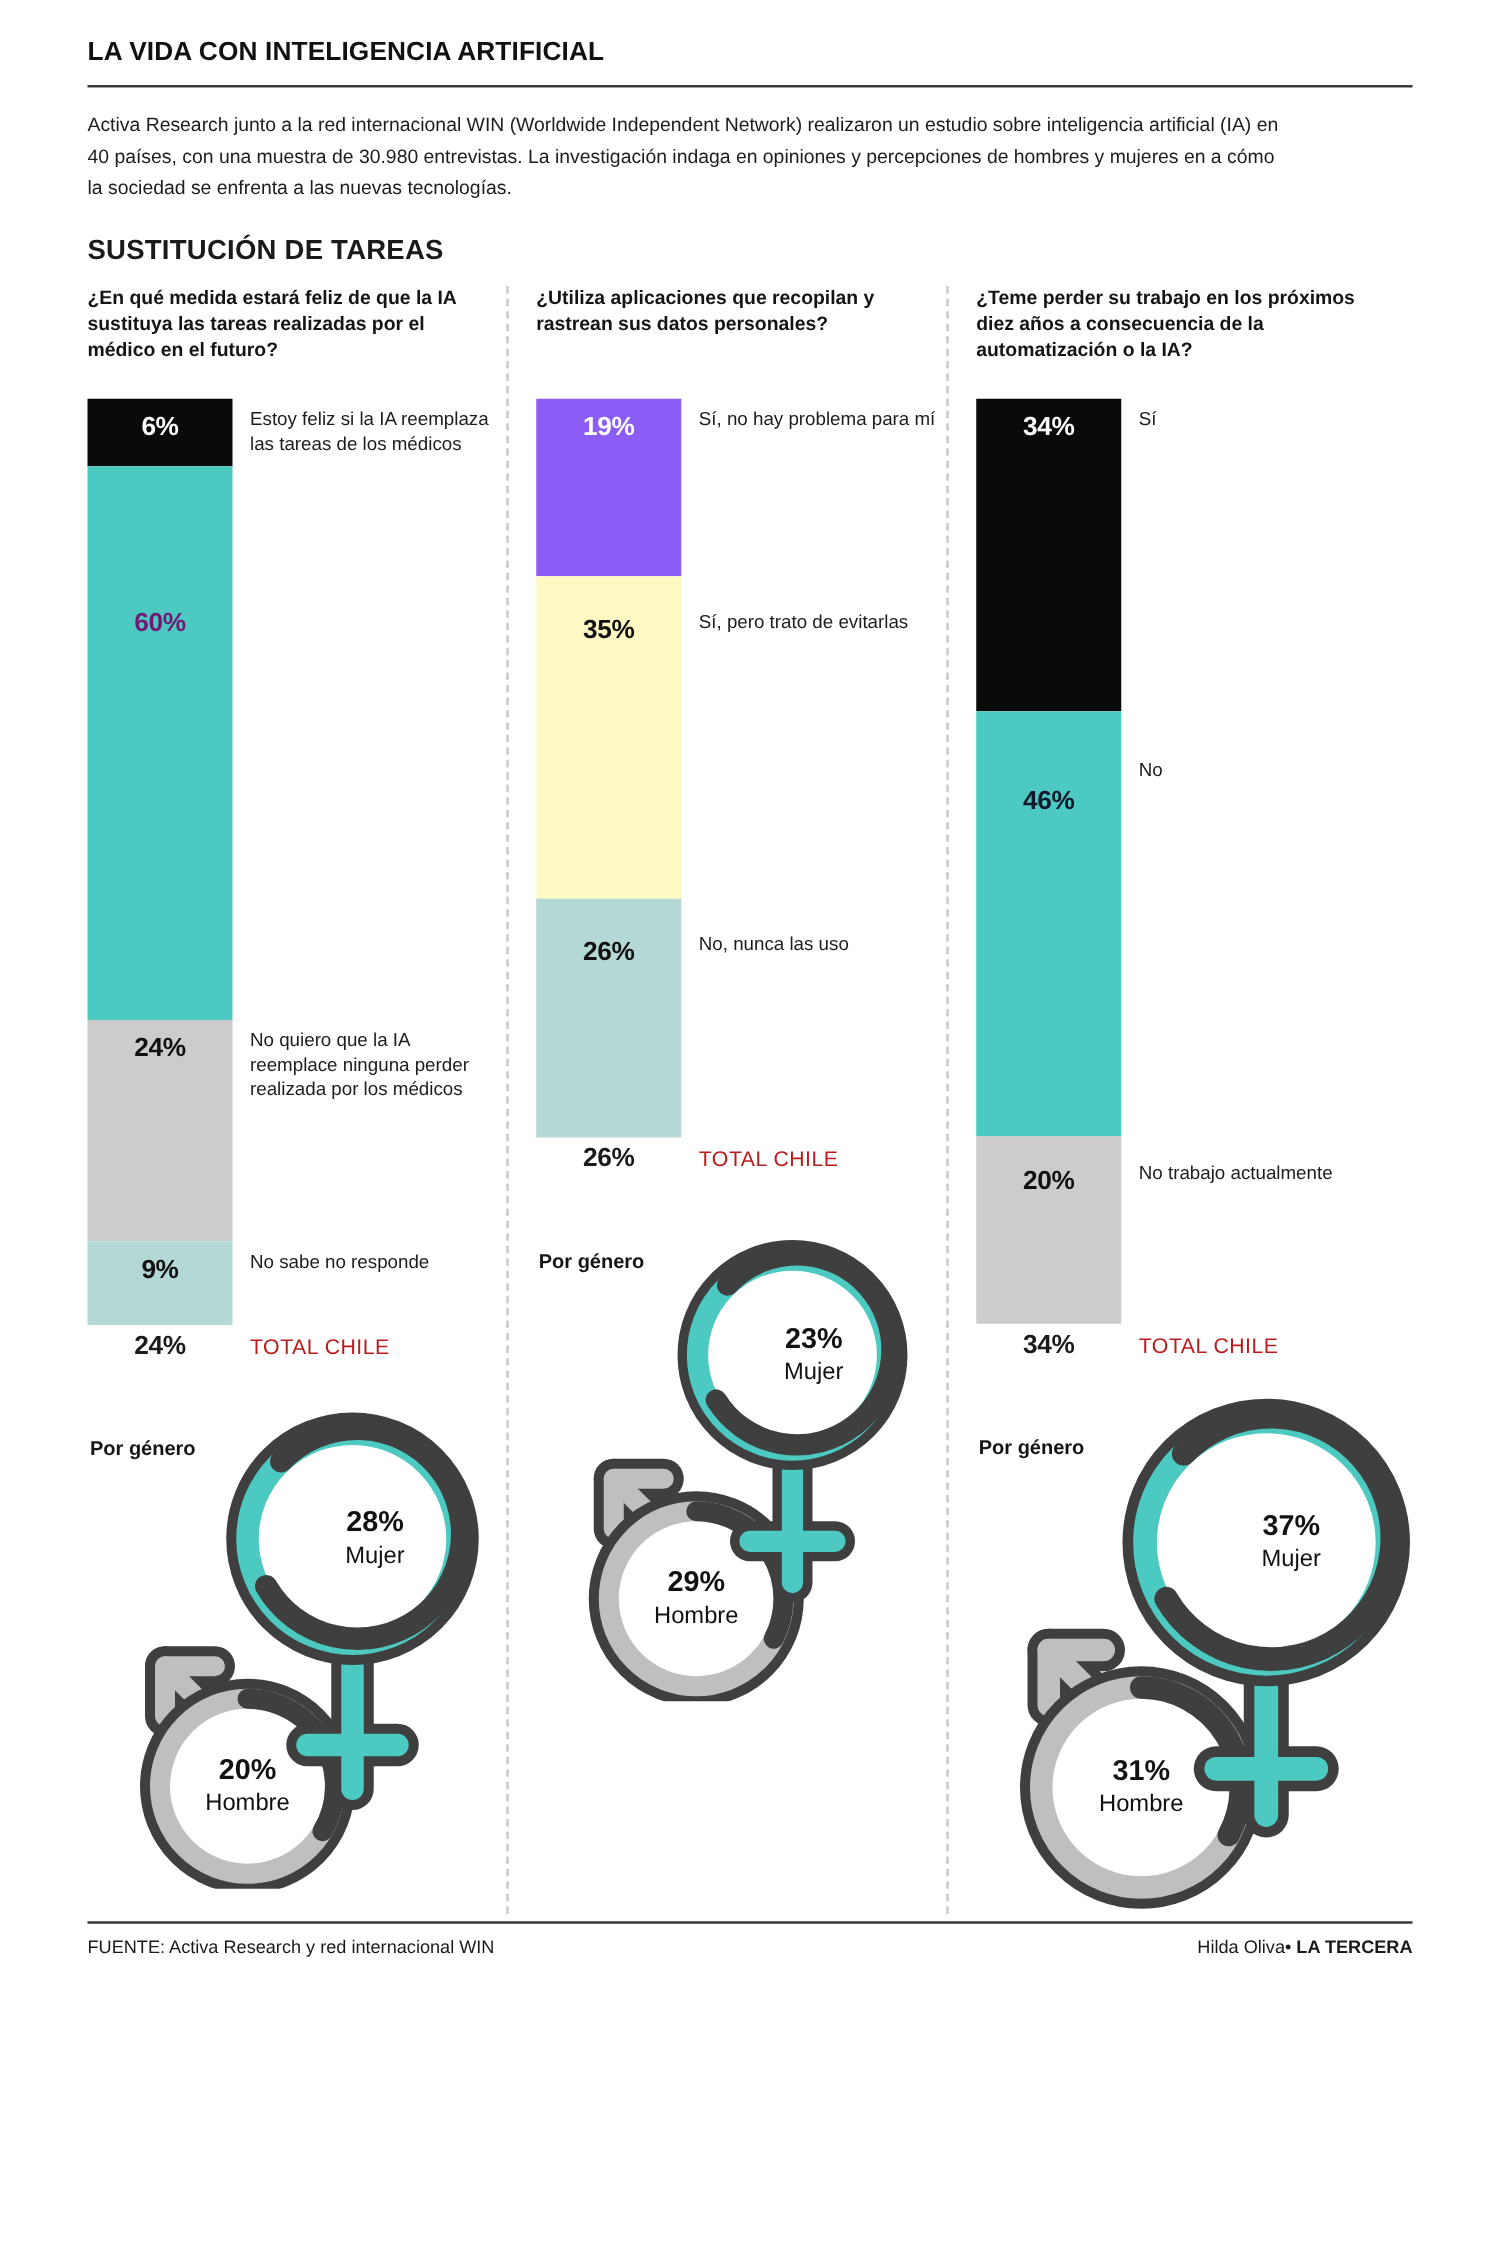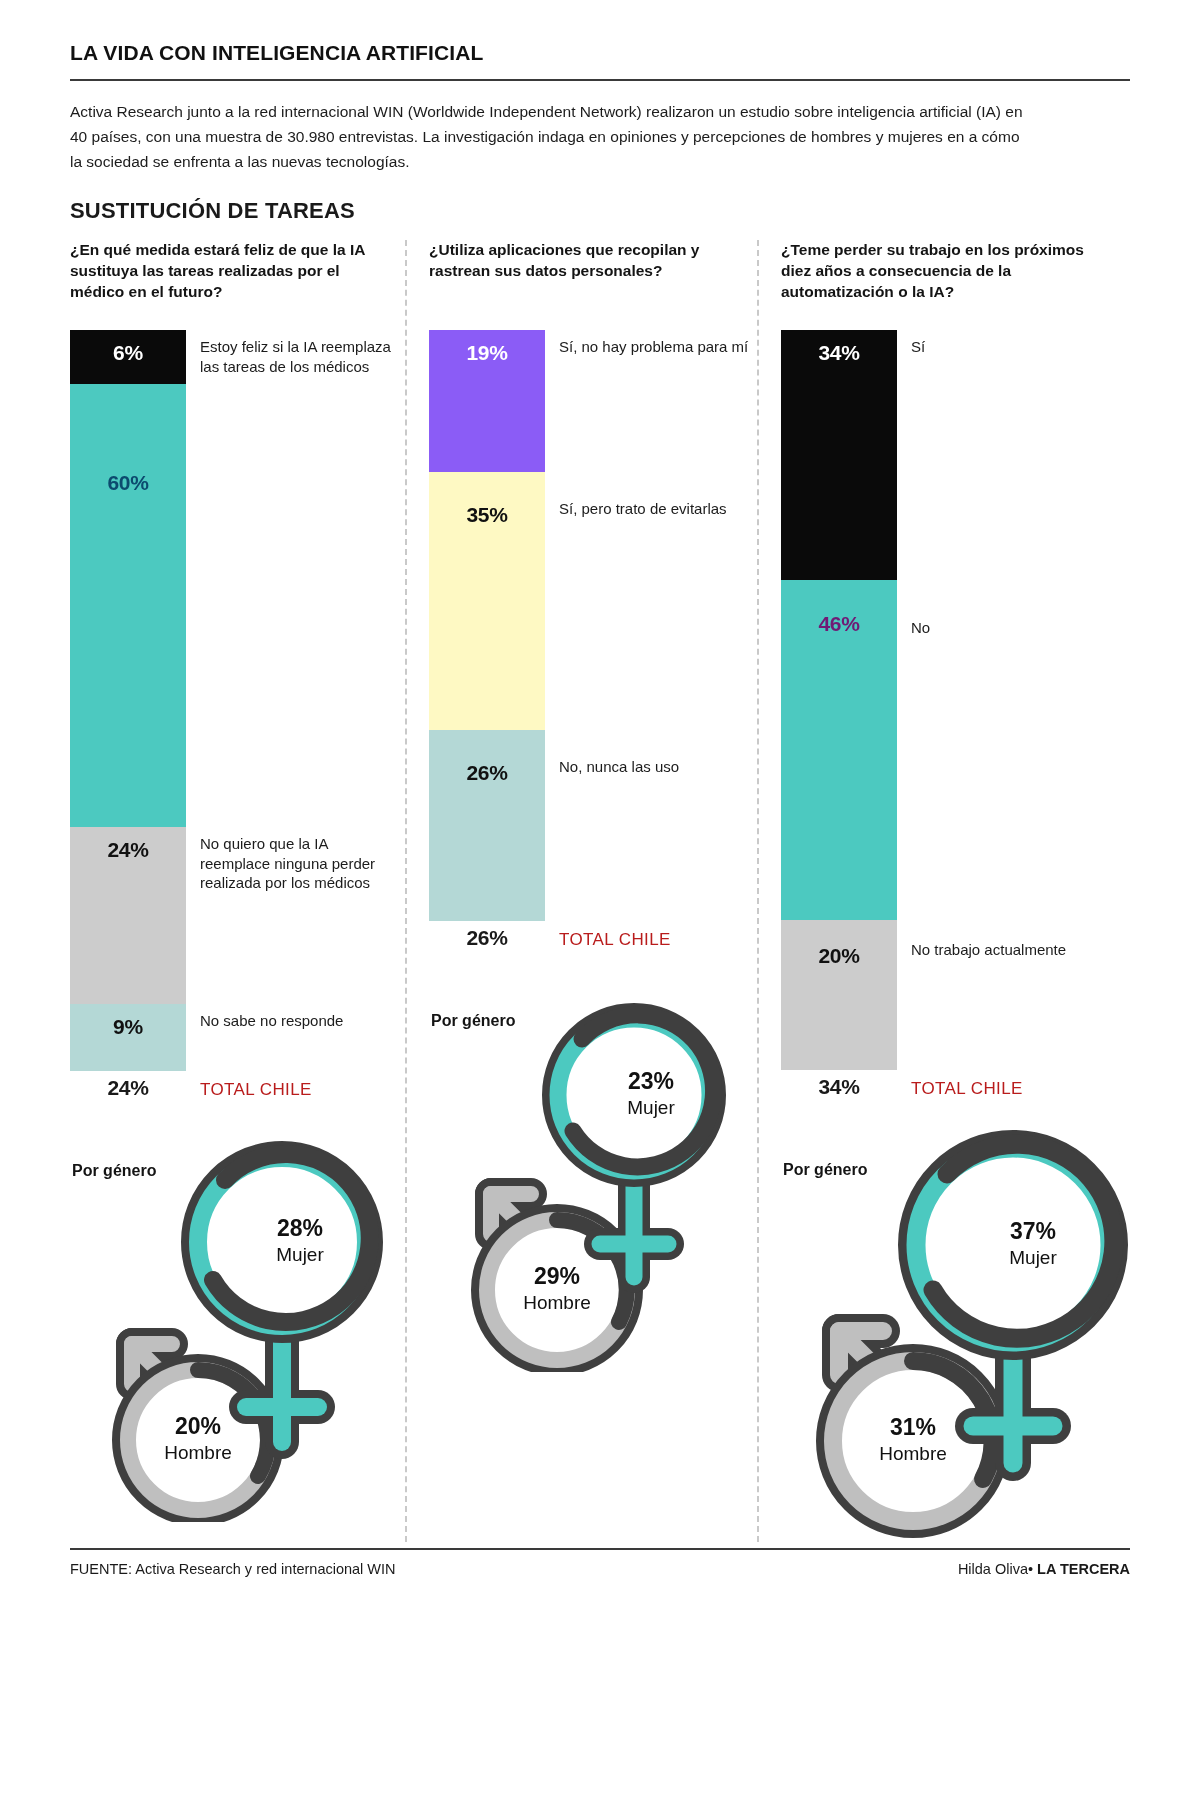--- a/index.html
+++ b/index.html
@@ -4,21 +4,21 @@
 <style>
   html, body { margin:0; padding:0; }
   body {
     width:1200px; height:1812px;
     background:#ffffff;
     font-family:"Liberation Sans", sans-serif;
     color:#1a1a1a;
     position:relative;
     overflow:hidden;
   }
-  .page { position:relative; width:1060px; margin:15px auto; padding-top:26px; }
+  .page { position:relative; width:1060px; margin:4px auto; padding-top:26px; }
 
   
   .headline {
     font-size:21px; font-weight:bold; letter-spacing:0.1px;
     color:#111; font-family:"Liberation Sans", sans-serif;
   }
   .rule-top { border-top:2px solid #3a3a3a; margin-top:14px; }
   .standfirst {
     margin-top:18px; font-size:15.5px; line-height:1.62; color:#1c1c1c;
     max-width:960px;
@@ -99,21 +99,21 @@
 
     <div class="col c1">
       <div class="q">¿En qué medida estará feliz de que la IA sustituya las tareas realizadas por el médico en el futuro?</div>
 
       <div class="bar-wrap">
         <div class="seg" style="height:54px;background:#0a0a0a">
           <div class="val" style="color:#ffffff">6%</div>
           <div class="lab">Estoy feliz si la IA reemplaza las tareas de los médicos</div>
         </div>
         <div class="seg" style="height:443px;background:#4cc9c0">
-          <div class="val" style="color:#0c4a6e;padding-top:87px">60%</div>
+          <div class="val" style="color:#701a75;padding-top:114px">60%</div>
         </div>
         <div class="seg" style="height:177px;background:#cccccc">
           <div class="val" style="color:#111111">24%</div>
           <div class="lab">No quiero que la IA reemplace ninguna perder realizada por los médicos</div>
         </div>
         <div class="seg" style="height:67px;background:#b4d8d6">
           <div class="val" style="color:#111111">9%</div>
           <div class="lab">No sabe no responde</div>
         </div>
       </div>
@@ -225,21 +225,21 @@
 
     <div class="col c3">
       <div class="q">¿Teme perder su trabajo en los próximos diez años a consecuencia de la automatización o la IA?</div>
 
       <div class="bar-wrap">
         <div class="seg" style="height:250px;background:#0a0a0a">
           <div class="val" style="color:#ffffff">34%</div>
           <div class="lab">Sí</div>
         </div>
         <div class="seg" style="height:340px;background:#4cc9c0">
-          <div class="val" style="color:#701a75;padding-top:32px">46%</div>
+          <div class="val" style="color:#0f172a;padding-top:60px">46%</div>
           <div class="lab" style="top:38px">No</div>
         </div>
         <div class="seg" style="height:150px;background:#cccccc">
           <div class="val" style="color:#111111;padding-top:24px">20%</div>
           <div class="lab" style="top:20px">No trabajo actualmente</div>
         </div>
       </div>
 
       <div class="totalrow">
         <div class="tval">34%</div>

